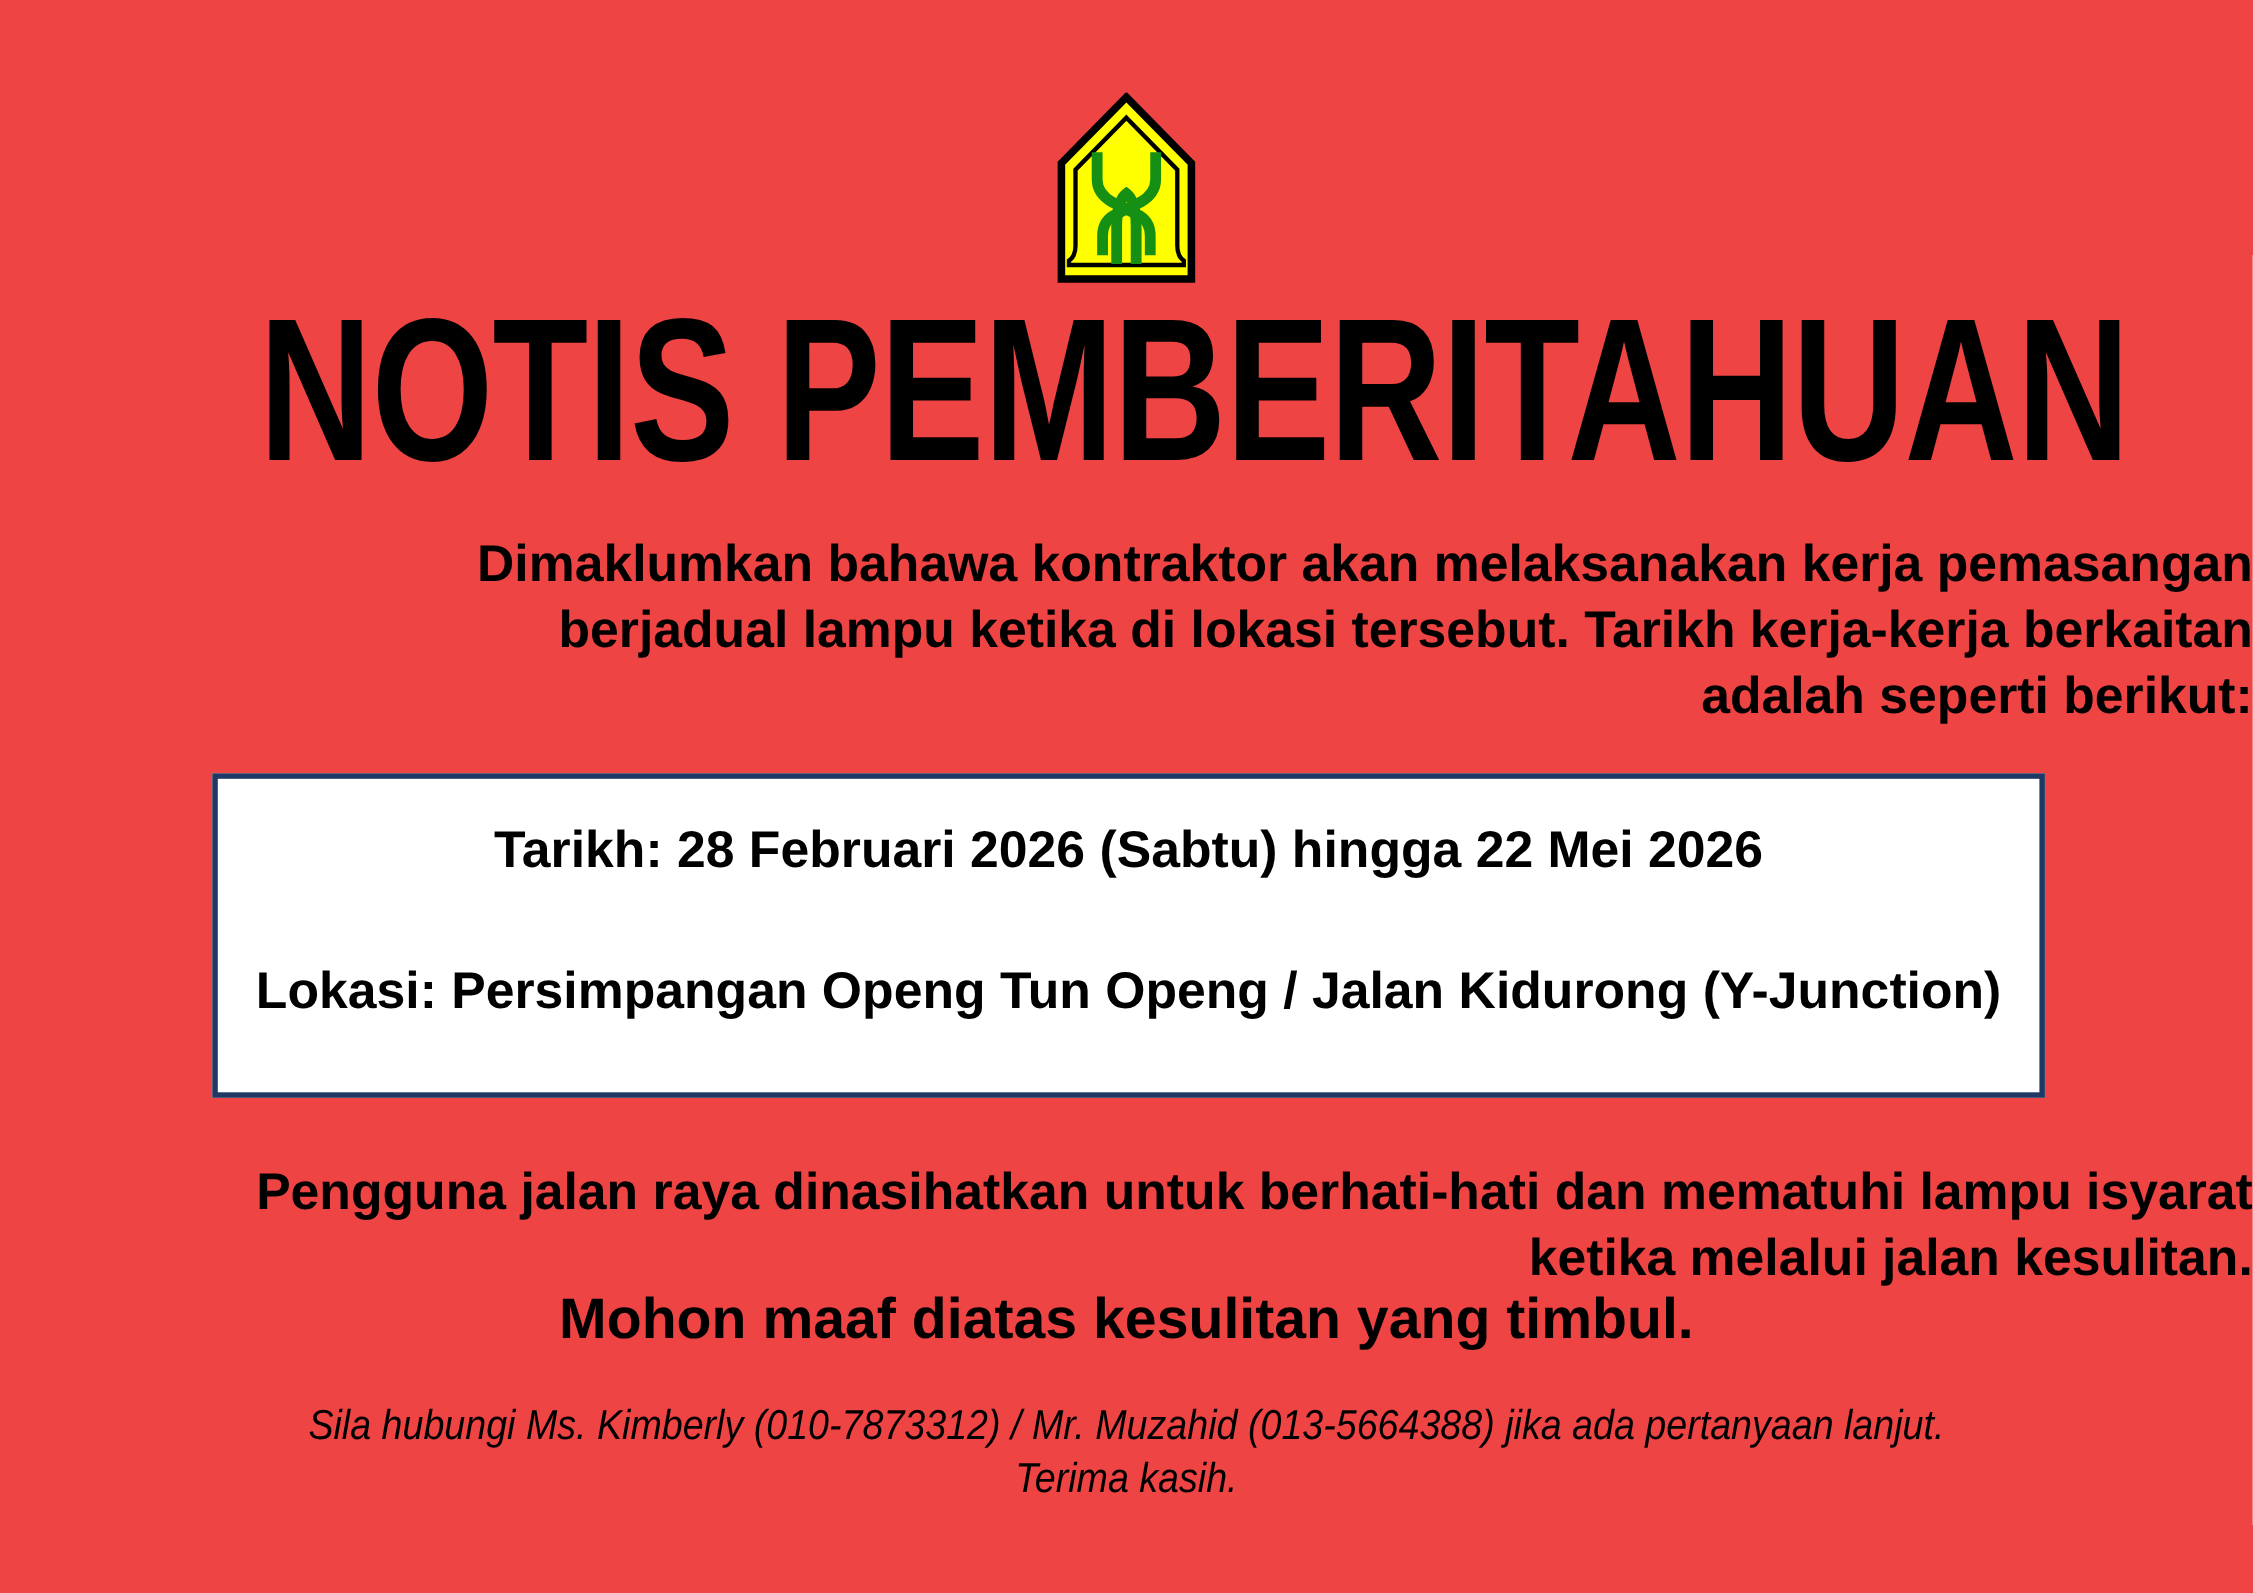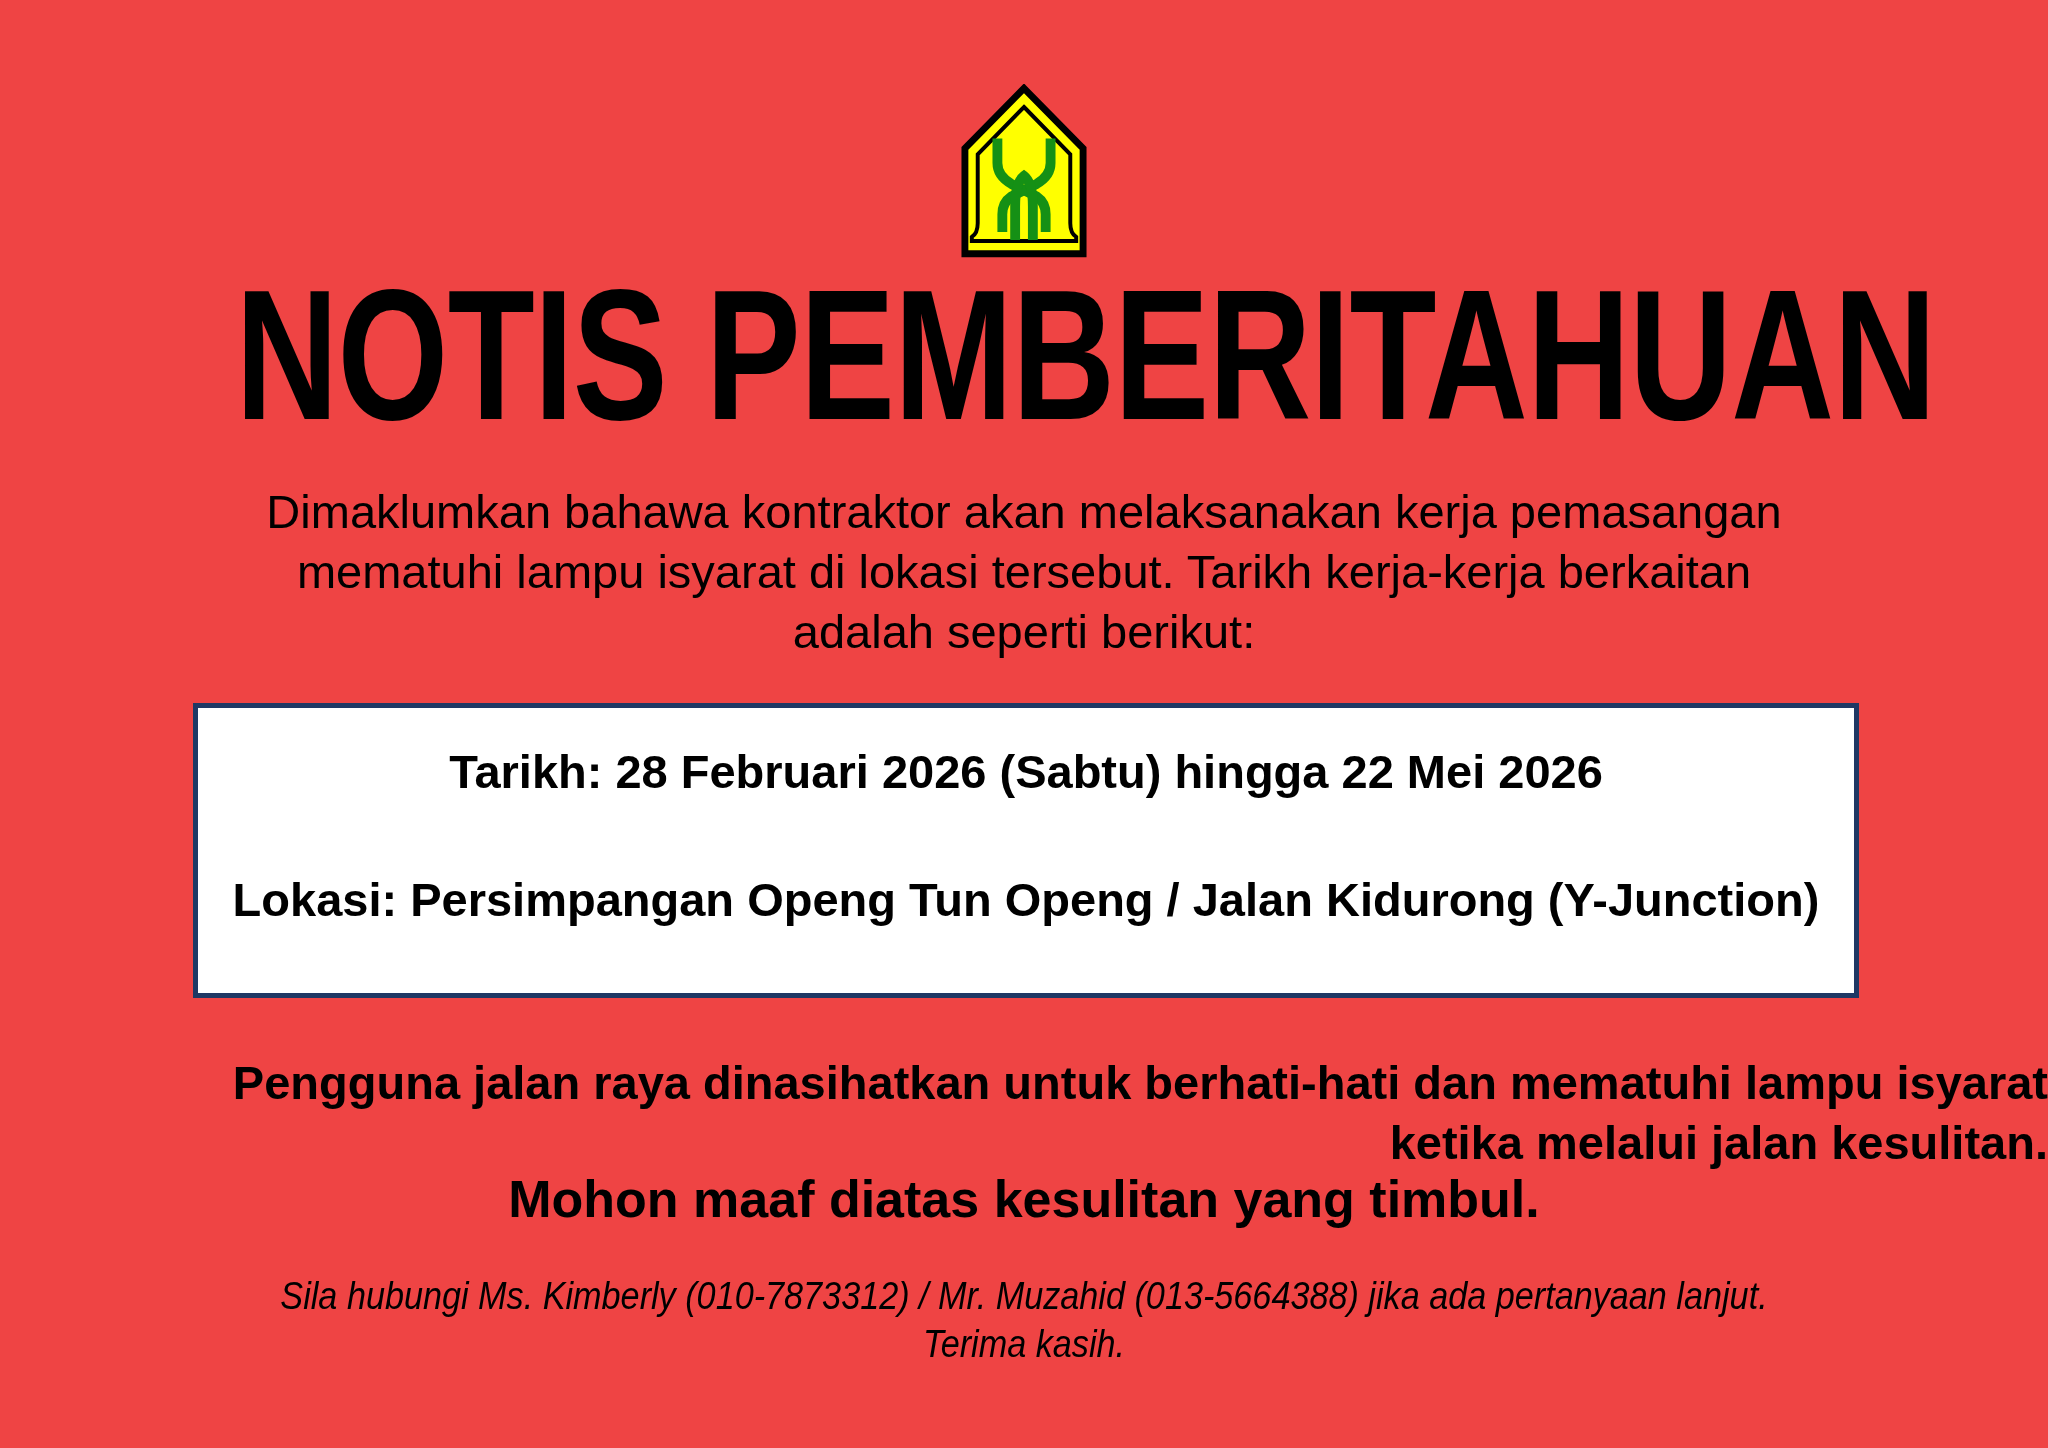--- a/index.html
+++ b/index.html
@@ -8,22 +8,22 @@
     font-family:"Liberation Sans",sans-serif;color:#000;overflow:hidden;
   }
   .logo{position:absolute;left:960px;top:84px;}
   .title{
     position:absolute;top:263px;left:0;width:100%;margin:0;
     text-align:center;font-size:185px;font-weight:bold;line-height:1;
     letter-spacing:-1px;white-space:nowrap;
     transform:scaleX(0.77);transform-origin:center top;
   }
   .intro{
-    position:absolute;top:482px;left:0;width:100%;text-align:center;
-    font-size:47px;font-weight:normal;line-height:60px;
+    position:absolute;top:482px;left:0;width:100%;text-align:right;
+    font-size:47px;font-weight:bold;line-height:60px;
   }
   .intro div{white-space:nowrap;}
   .details-box{
     position:absolute;left:193px;top:703px;width:1656px;height:285px;
     border:5px solid #1F3864;text-align:center;
     font-size:47px;font-weight:bold;background:#ffffff;
   }
   .tarikh{margin-top:34px;line-height:59px;white-space:nowrap;text-align:center;}
   .lokasi{margin-top:69px;line-height:59px;white-space:nowrap;}
   .advisory{
@@ -54,21 +54,21 @@
       <path d="M38,55 L38,80 Q38,93 52,101 L78,114 Q87,120 87,132 L87,150"></path>
       <path d="M92,55 L92,80 Q92,93 78,101 L52,114 Q43,120 43,132 L43,150"></path>
       <path d="M56,158 L56,124 Q56,100 65,93 Q74,100 74,124 L74,158"></path>
     </g>
   </svg>
 
   <h1 class="title">NOTIS PEMBERITAHUAN</h1>
 
   <div class="intro">
     <div>Dimaklumkan bahawa kontraktor akan melaksanakan kerja pemasangan</div>
-    <div>mematuhi lampu isyarat di lokasi tersebut. Tarikh kerja-kerja berkaitan</div>
+    <div>berjadual lampu ketika di lokasi tersebut. Tarikh kerja-kerja berkaitan</div>
     <div>adalah seperti berikut:</div>
   </div>
 
   <div class="details-box">
     <div class="tarikh">Tarikh: 28 Februari 2026 (Sabtu) hingga 22 Mei 2026</div>
     <div class="lokasi">Lokasi: Persimpangan Openg Tun Openg / Jalan Kidurong (Y-Junction)</div>
   </div>
 
   <div class="advisory">
     <div>Pengguna jalan raya dinasihatkan untuk berhati-hati dan mematuhi lampu isyarat</div>

